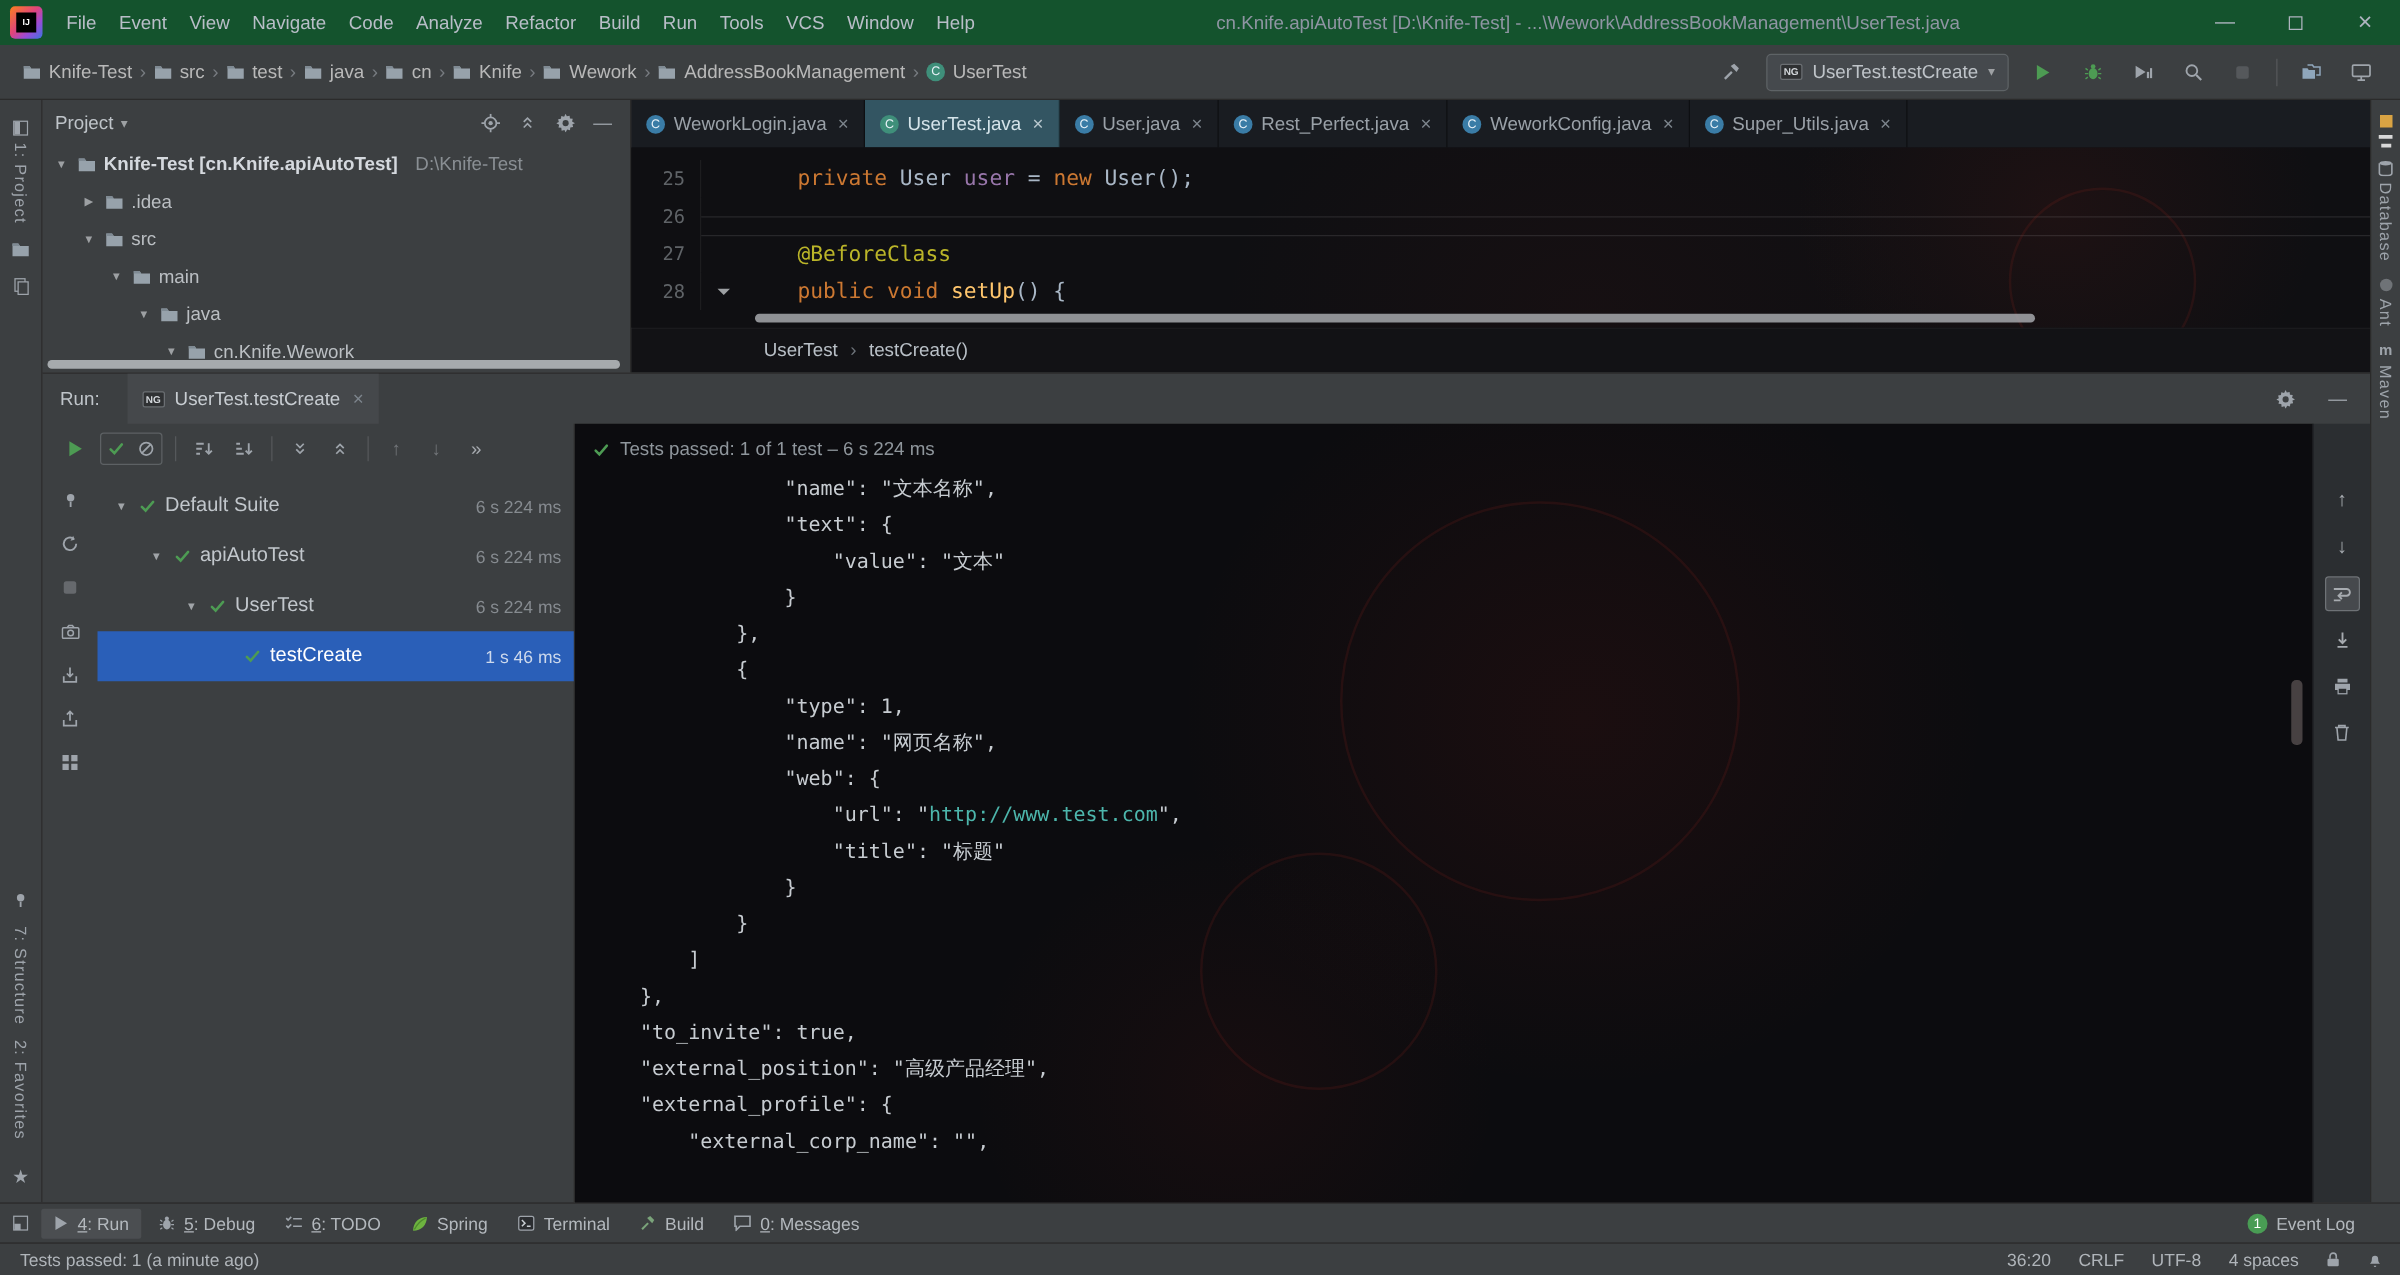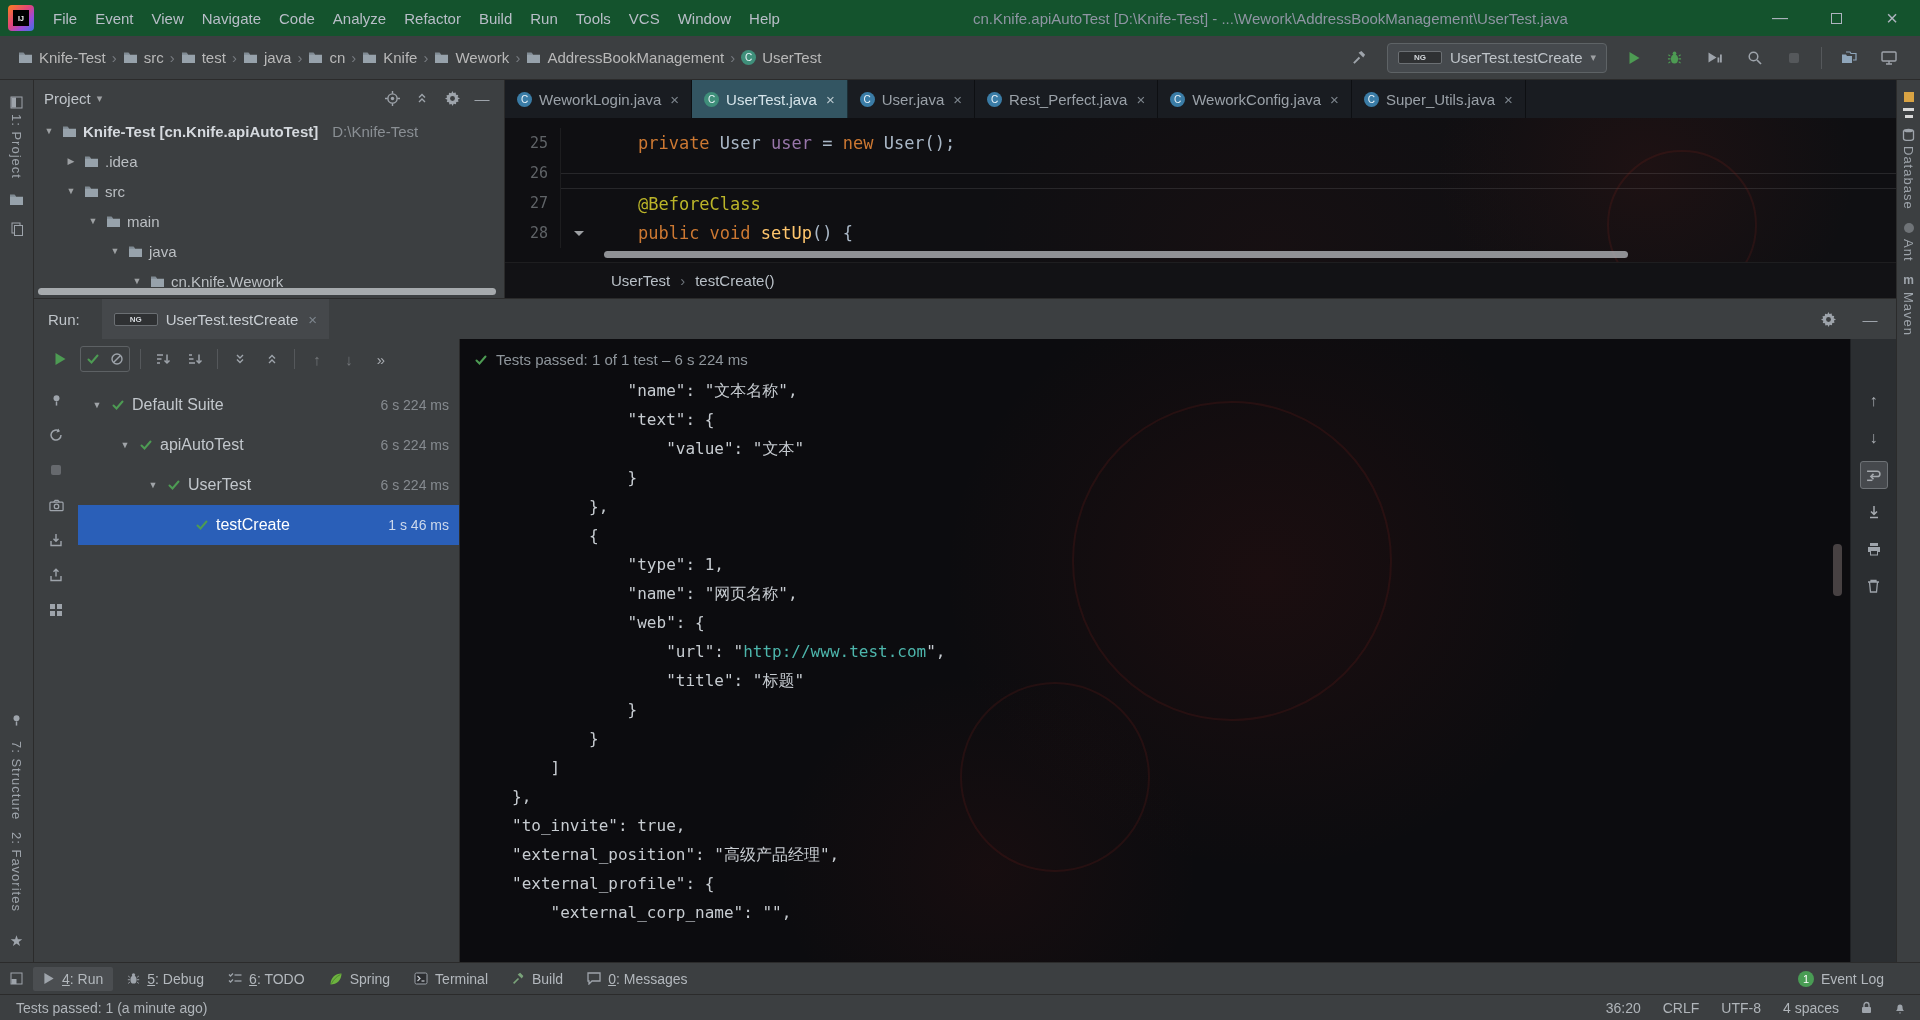--- a/index.html
+++ b/index.html
@@ -22,21 +22,21 @@
   
   .navbar { height:44px; background:#3c3f41; border-bottom:1px solid #2b2b2b; display:flex; align-items:center; padding:0 10px 0 14px; flex:none; }
   .breadcrumbs { display:flex; align-items:center; overflow:hidden; }
   .crumb { display:flex; align-items:center; gap:6px; padding:3px 4px; font-size:15px; color:#b9b9b9; white-space:nowrap; }
   .crumb-sep { color:#777b80; margin:0 2px; font-size:15px; }
   .nav-actions { margin-left:auto; display:flex; align-items:center; gap:14px; flex:none; padding-right:8px; }
   .nav-ic { width:26px; height:26px; display:flex; align-items:center; justify-content:center; }
   .nav-ic.dim { opacity:.6; }
   .run-config { height:30px; border:1px solid #5e6366; border-radius:4px; background:#45494d; display:flex; align-items:center; gap:8px; padding:0 10px; font-size:15px; color:#bfc4c9; }
   .nav-divider { width:1px; height:22px; background:#55585b; }
-  .ng { font-size:8px; font-weight:bold; letter-spacing:0; color:#d3d7db; background:#2f3133; border:1px solid #6b6f73; border-radius:2px; padding:1px 15px; }
+  .ng { font-size:8px; font-weight:bold; letter-spacing:0; color:#d3d7db; background:#2f3133; border:1px solid #6b6f73; border-radius:2px; padding:1px 2px; }
   .dd-arrow { color:#9da0a3; font-size:11px; }
 
   
   .main { flex:1; display:flex; min-height:0; }
   .stripe-left { width:34px; background:#3c3f41; border-right:1px solid #2b2b2b; display:flex; flex-direction:column; align-items:center; flex:none; padding:10px 0 12px; }
   .stripe-right { width:24px; background:#3c3f41; border-left:1px solid #2b2b2b; display:flex; flex-direction:column; align-items:center; flex:none; padding-top:12px; }
   .vtext { writing-mode:vertical-rl; font-size:13px; color:#9ea4ab; letter-spacing:1px; white-space:nowrap; }
   .stripe-btn { display:flex; flex-direction:column; align-items:center; gap:5px; padding:6px 2px; cursor:default; }
   .stripe-ic { margin:8px 0; display:flex; }
   .star { color:#9ea4ab; font-size:15px; margin-top:14px; }

